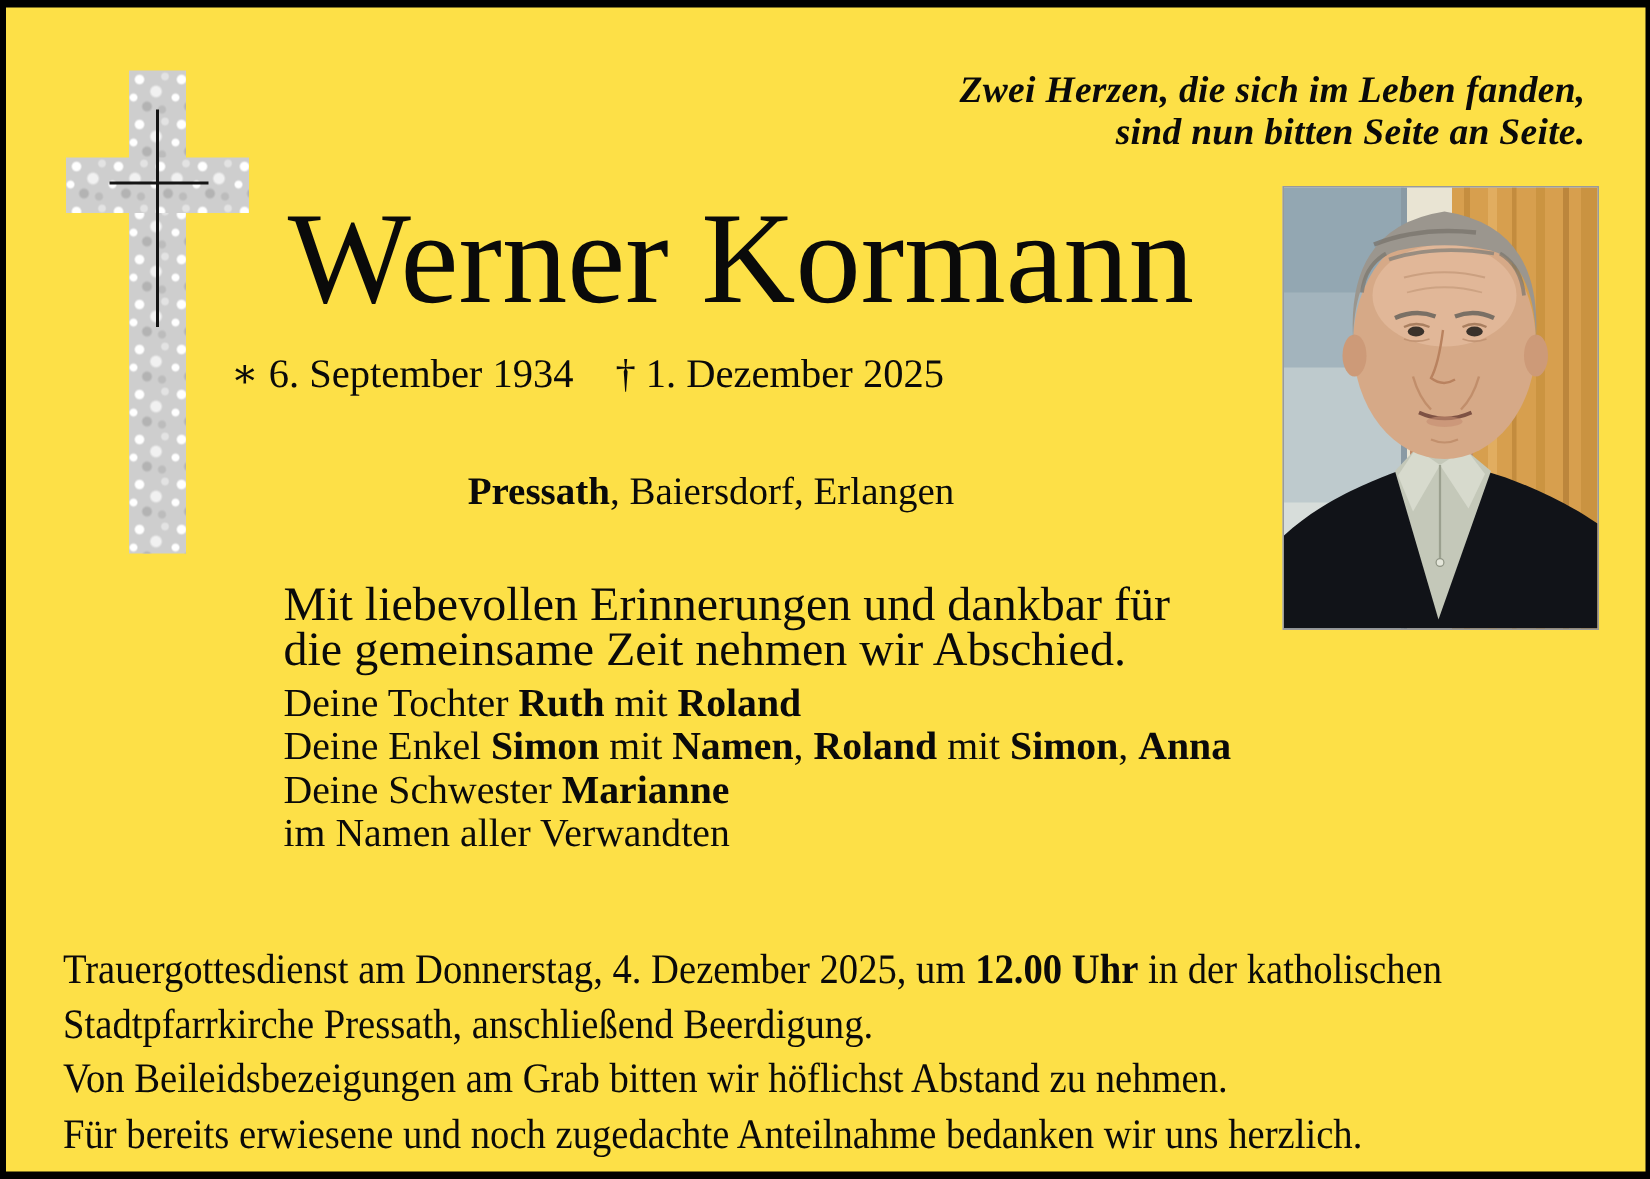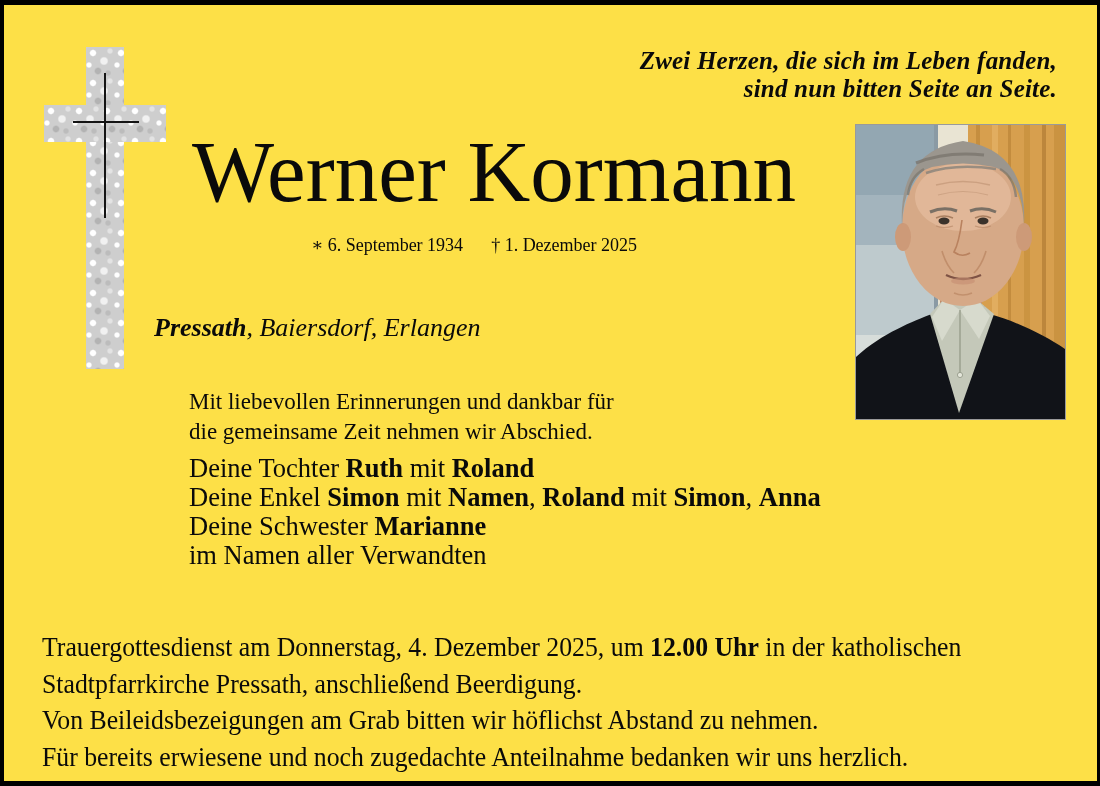--- a/index.html
+++ b/index.html
@@ -40,31 +40,31 @@
     font-size:25px;line-height:28px;letter-spacing:.2px;
   }
   
   .title{
     position:absolute;left:150px;top:121px;width:680px;
     text-align:center;font-size:87px;line-height:92px;font-weight:400;
     white-space:nowrap;
   }
   .dates{
     position:absolute;left:150px;top:229px;width:640px;
-    text-align:center;font-size:18px;white-space:nowrap;
+    font-size:27px;white-space:nowrap;
   }
   .dates .gap{display:inline-block;width:28px;}
   .places{
     position:absolute;left:150px;top:308px;width:640px;
-    font-size:26px;white-space:nowrap;font-style:italic;
+    text-align:center;font-size:26px;white-space:nowrap;
   }
   
   .farewell{
     position:absolute;left:185px;top:382px;
-    font-size:23px;line-height:30px;white-space:nowrap;
+    font-size:32px;line-height:30px;white-space:nowrap;
   }
   .family{
     position:absolute;left:185px;top:449px;
     font-size:26.5px;line-height:29px;white-space:nowrap;
   }
   
   .bottom{
     position:absolute;left:38px;top:624px;width:1130px;
     font-size:28px;line-height:36.5px;
     transform:scaleX(0.92);transform-origin:0 0;

